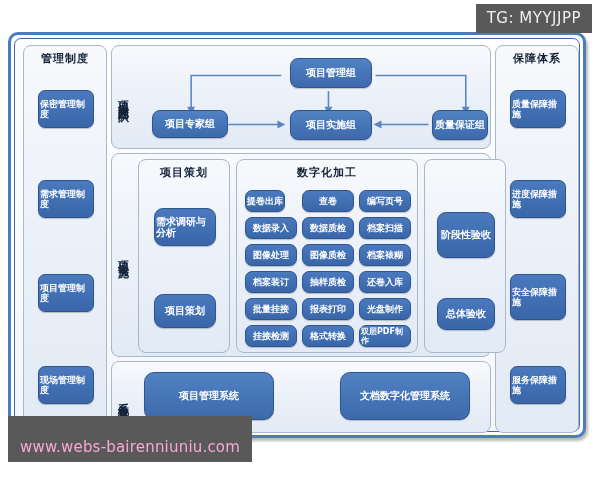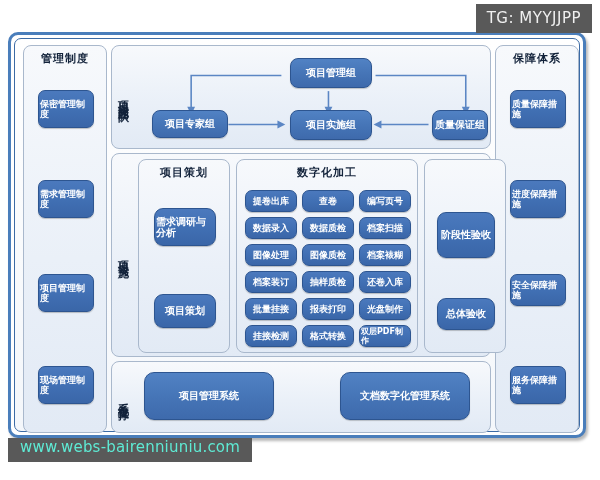--- a/index.html
+++ b/index.html
@@ -14,23 +14,23 @@
   .tag-badge{
     position:absolute;top:4px;right:8px;
     background:#595959;color:#f0f0f0;
     font-size:15px;letter-spacing:.5px;
     padding:5px 11px 6px 11px;
     white-space:nowrap;
     z-index:40;
   }
   .url-badge{
     position:absolute;left:8px;bottom:18px;
-    background:#595959;color:#5eead4;
+    background:#595959;color:#f9a8d4;
     font-size:15px;letter-spacing:.2px;
-    padding:0 12px 6px 12px;
+    padding:22px 12px 6px 12px;
     white-space:nowrap;
     z-index:40;
   }
   
   .frame-outer{
     position:absolute;left:8px;top:32px;
     width:578px;height:406px;
     border:3px solid #4a7ebb;
     border-radius:10px;
     background:#ffffff;
@@ -128,21 +128,21 @@
     </div>
 
     <div class="panel" style="left:480px;top:6px;width:84px;height:388px;">
       <div class="panel-title">保障体系</div>
       <div class="node" style="left:14px;top:44px;width:56px;height:38px;">
         <span>质量保障措施</span>
       </div>
       <div class="node" style="left:14px;top:134px;width:56px;height:38px;">
         <span>进度保障措施</span>
       </div>
-      <div class="node" style="left:14px;top:228px;width:56px;height:32px;">
+      <div class="node" style="left:14px;top:228px;width:56px;height:46px;">
         <span>安全保障措施</span>
       </div>
       <div class="node" style="left:14px;top:320px;width:56px;height:38px;">
         <span>服务保障措施</span>
       </div>
     </div>
 
     <div class="panel" style="left:96px;top:6px;width:380px;height:104px;">
       <div class="vlabel" style="left:2px;top:4px;width:18px;height:96px;">项目实施团队</div>
 
@@ -192,21 +192,21 @@
         </div>
         <div class="node lg" style="left:15px;top:134px;width:62px;height:34px;">
           <span>项目策划</span>
         </div>
       </div>
 
       <div class="panel" style="left:124px;top:5px;width:182px;height:194px;">
         <div class="panel-title">数字化加工</div>
 
         <div>
-          <div class="node" style="left:8px;top:30px;width:52px;height:22px;">
+          <div class="node" style="left:8px;top:30px;width:40px;height:22px;">
             <span>提卷出库</span>
             </div>
           <div class="node" style="left:8px;top:57px;width:52px;height:22px;">
             <span>数据录入</span>
             </div>
           <div class="node" style="left:8px;top:84px;width:52px;height:22px;">
             <span>图像处理</span>
             </div>
           <div class="node" style="left:8px;top:111px;width:52px;height:22px;">
             <span>档案装订</span>

